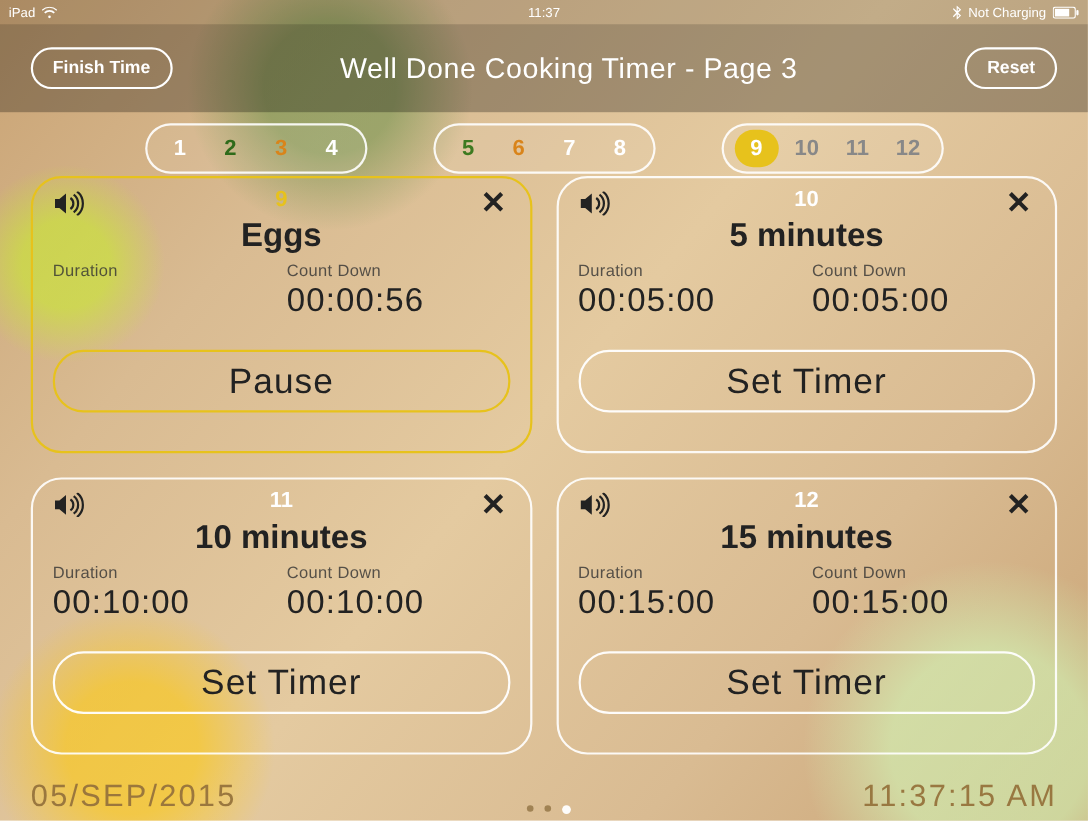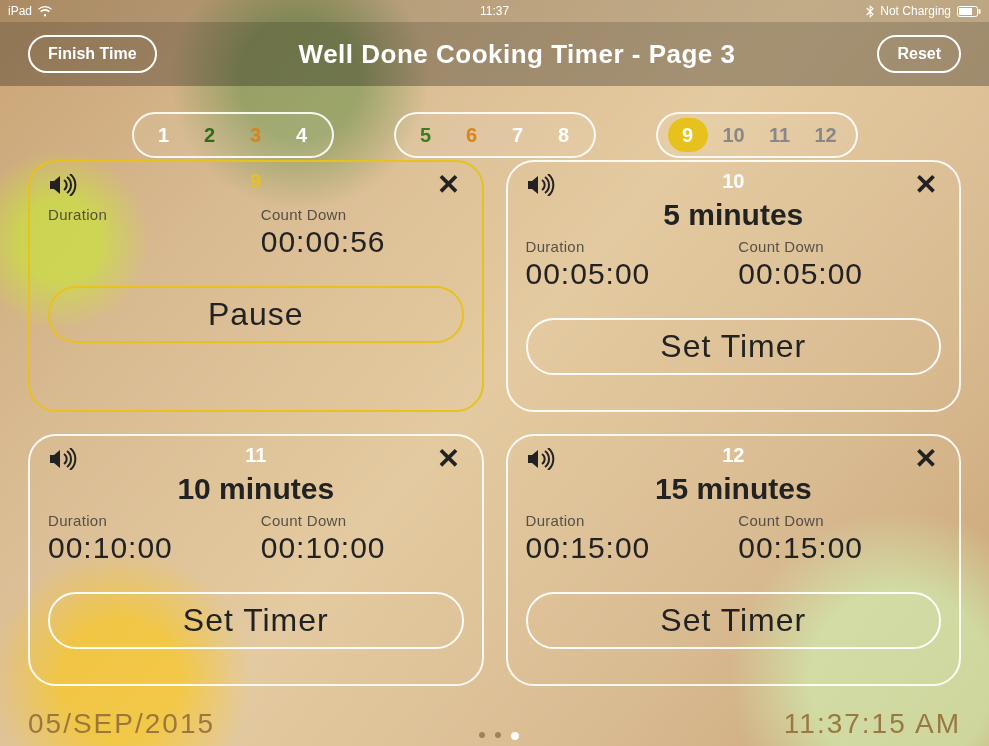--- a/index.html
+++ b/index.html
@@ -20,32 +20,32 @@
     display: flex; align-items: center; justify-content: space-between;
     font-size: 12px; color: #fff; padding: 0 8px;
     background: rgba(0,0,0,0.15);
     text-align: center;
   }
   .status-left, .status-right { display: flex; align-items: center; gap: 6px; }
   .status-center { position: absolute; left: 50%; transform: translateX(-50%); }
 
   
   .header-bar {
-    position: absolute; top: 22px; left: 0; right: 0; height: 64px;
+    position: absolute; top: 22px; left: 0; right: 0; height: 80px;
     background: rgba(0,0,0,0.28);
     display: flex; align-items: center; justify-content: space-between;
     padding: 0 28px;
   }
   .pill-btn {
     border: 2px solid #fff; border-radius: 22px; padding: 8px 18px;
     color: #fff; font-weight: 600; font-size: 16px;
     background: transparent; cursor: pointer;
     display: inline-flex; align-items: center;
   }
-  .header-title { color: #fff; font-size: 26px; font-weight: 700; letter-spacing: .5px; }
+  .header-title { color: #fff; font-size: 26px; font-weight: 400; letter-spacing: .5px; }
 
   
   .pager-row {
     position: absolute; top: 104px; left: 0; right: 0;
     display: flex; justify-content: center; gap: 60px; padding: 8px 0 12px;
   }
   .pager-group {
     border: 2px solid rgba(255,255,255,0.9); border-radius: 24px;
     display: flex; gap: 6px; padding: 4px 10px; align-items: center;
     background: rgba(255,255,255,0.08);
@@ -184,20 +184,21 @@
       <div class="card-top">
         <span class="speaker-icon">
           <svg width="28" height="22" viewBox="0 0 28 22">
             <path fill="#222" d="M1 7h4l6-5v18l-6-5H1z"></path>
             <path fill="none" stroke="#222" stroke-width="2" d="M15 6a6 6 0 010 10M18 3a10 10 0 010 16M21 0a14 14 0 010 22"></path>
           </svg>
         </span>
         <span class="close-icon">✕</span>
       </div>
       <div class="card-number gold">9</div>
+      <div class="card-name">Eggs</div>
       <div class="card-cols">
         <div class="card-col">
           <span class="col-label">Duration</span>
         </div>
         <div class="card-col">
           <span class="col-label">Count Down</span>
           <span class="col-value">00:00:56</span>
         </div>
       </div>
       <button class="action-btn">Pause</button>

